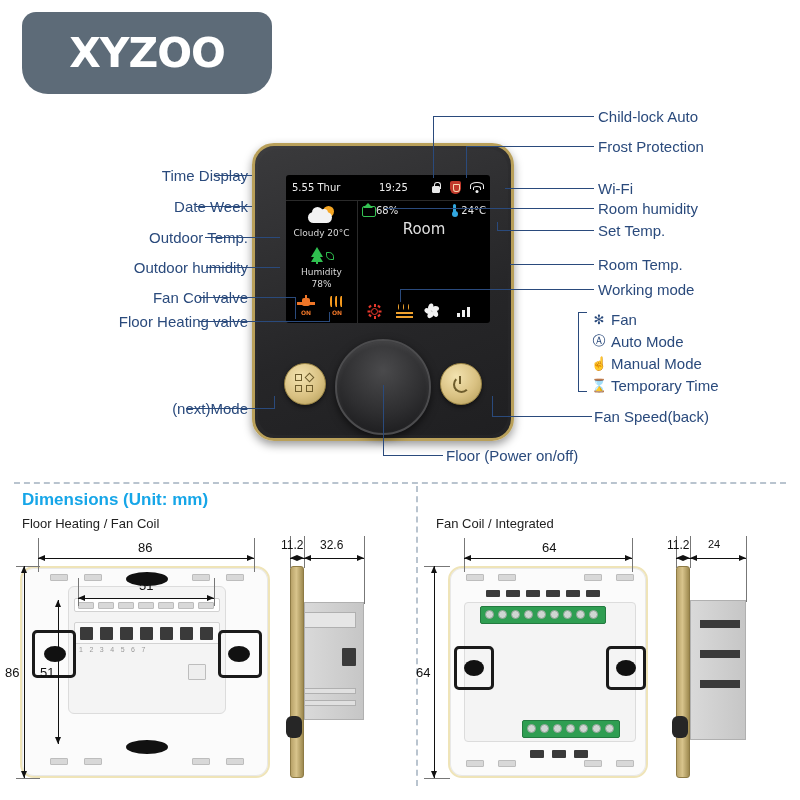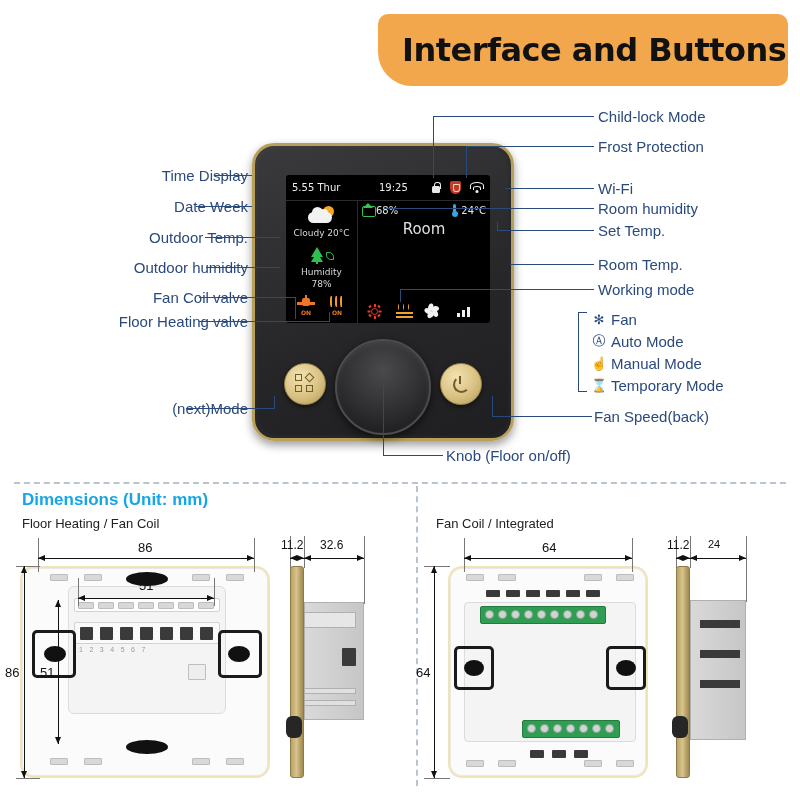--- a/index.html
+++ b/index.html
@@ -333,22 +333,22 @@
     position:absolute;
     background:linear-gradient(90deg,#b8a268,#d8c48c 45%,#9e8a50);
     border:1px solid #8e7b45;
   }
   .digits { position:absolute; color:#999; font-size:7px; display:flex; gap:6.5px; }
 </style>
 </head>
 <body>
 
 <div class="header">
-  <div class="banner">
-    <span class="banner-title">Interface and Buttons</span>
+  <div class="logo-box">
+    <span class="logo-text">XYZOO</span>
   </div>
 </div>
 
 <div class="device">
   <div class="device-inner">
 
     <div class="screen">
 
       <div class="statusbar">
         <span class="sb-date">5.55 Thur</span>
@@ -474,21 +474,21 @@
 <div class="leader h" style="left:206px; top:267px; width:74px;"></div>
 
 <div class="lbl l" style="left:48px; top:289px; width:200px;">Fan  Coil valve</div>
 <div class="leader h" style="left:199px; top:297px; width:96px;"></div>
 <div class="leader v" style="left:295px; top:297px; height:22px;"></div>
 
 <div class="lbl l" style="left:14px; top:313px; width:234px;">Floor Heating valve</div>
 <div class="leader h" style="left:199px; top:321px; width:130px;"></div>
 <div class="leader v" style="left:329px; top:312px; height:10px;"></div>
 
-<div class="lbl r" style="left:598px; top:108px;">Child-lock Mode</div>
+<div class="lbl r" style="left:598px; top:108px;">Child-lock Auto</div>
 <div class="leader h" style="left:574px; top:116px; width:20px;"></div>
 <div class="leader v" style="left:433px; top:116px; height:62px;"></div>
 <div class="leader h" style="left:433px; top:116px; width:141px;"></div>
 
 <div class="lbl r" style="left:598px; top:138px;">Frost Protection</div>
 <div class="leader h" style="left:574px; top:146px; width:20px;"></div>
 <div class="leader v" style="left:466px; top:146px; height:32px;"></div>
 <div class="leader h" style="left:466px; top:146px; width:108px;"></div>
 
 <div class="lbl r" style="left:598px; top:180px;">Wi-Fi</div>
@@ -517,33 +517,33 @@
   <div class="mode-row">
     <span class="mini">Ⓐ</span>
     <span>Auto  Mode</span>
   </div>
   <div class="mode-row">
     <span class="mini">☝</span>
     <span>Manual  Mode</span>
   </div>
   <div class="mode-row">
     <span class="mini">⌛</span>
-    <span>Temporary Mode</span>
+    <span>Temporary Time</span>
   </div>
 </div>
 
 <div class="lbl l" style="left:80px; top:400px; width:168px;">(next)Mode</div>
 <div class="leader h" style="left:186px; top:408px; width:88px;"></div>
 <div class="leader v" style="left:274px; top:396px; height:13px;"></div>
 
 <div class="lbl r" style="left:594px; top:408px;">Fan Speed(back)</div>
 <div class="leader h" style="left:492px; top:416px; width:100px;"></div>
 <div class="leader v" style="left:492px; top:396px; height:21px;"></div>
 
-<div class="lbl r" style="left:446px; top:447px;">Knob  (Floor on/off)</div>
+<div class="lbl r" style="left:446px; top:447px;">Floor  (Power on/off)</div>
 <div class="leader h" style="left:383px; top:455px; width:60px;"></div>
 <div class="leader v" style="left:383px; top:385px; height:71px;"></div>
 
 <div class="dash-h" style="top:482px;"></div>
 <div class="dash-v" style="left:416px;"></div>
 
 <div class="dim-title">Dimensions (Unit: mm)</div>
 <div class="sub-l">Floor Heating / Fan Coil</div>
 <div class="sub-r">Fan Coil / Integrated</div>
 

